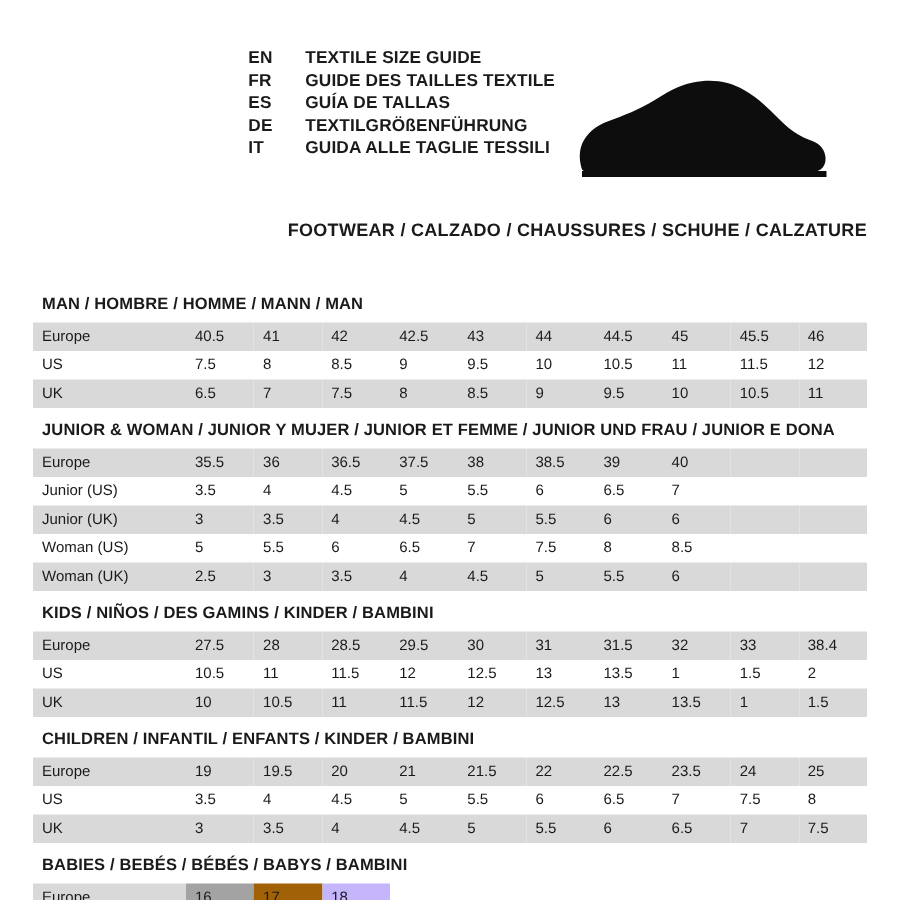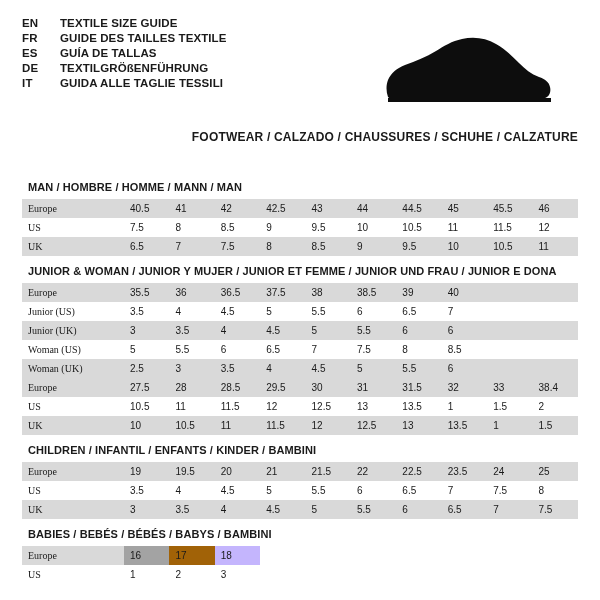--- a/index.html
+++ b/index.html
@@ -19,21 +19,22 @@
     width: 600px;
     height: 600px;
     box-sizing: border-box;
     padding: 18px 22px 0 22px;
   }
 
   
   .header {
     display: flex;
     align-items: flex-start;
-    justify-content: space-between;
+    justify-content: flex-end;
+    margin-top: 16px;
   }
   .lang-table {
     border-collapse: collapse;
     font-size: 11.5px;
     line-height: 1.0;
   }
   .lang-table td {
     padding: 0 0 3.5px 0;
     vertical-align: top;
     white-space: nowrap;
@@ -86,21 +87,20 @@
     table-layout: fixed;
   }
   table.size-table td {
     padding: 4px 0 4px 6px;
     text-align: left;
     white-space: nowrap;
     line-height: 1.1;
   }
   table.size-table td.rowlabel {
     width: 96px;
-    font-family: Liberation Serif, serif;
   }
   tr.shaded td { background: #d9d9d9; }
   tr.plain td { background: #ffffff; }
 </style>
 </head>
 <body>
 
 <div class="page">
 
   <div class="header">
@@ -256,20 +256,21 @@
             <td>5.5</td>
             <td>6</td>
             <td></td>
             <td></td>
           </tr>
         </tbody>
       </table>
     </div>
 
     <div class="section">
+      <div class="section-title">KIDS / NIÑOS / DES GAMINS / KINDER / BAMBINI</div>
       <table class="size-table">
         <tbody>
           <tr class="shaded">
             <td class="rowlabel">Europe</td>
             <td>27.5</td>
             <td>28</td>
             <td>28.5</td>
             <td>29.5</td>
             <td>30</td>
             <td>31</td>

